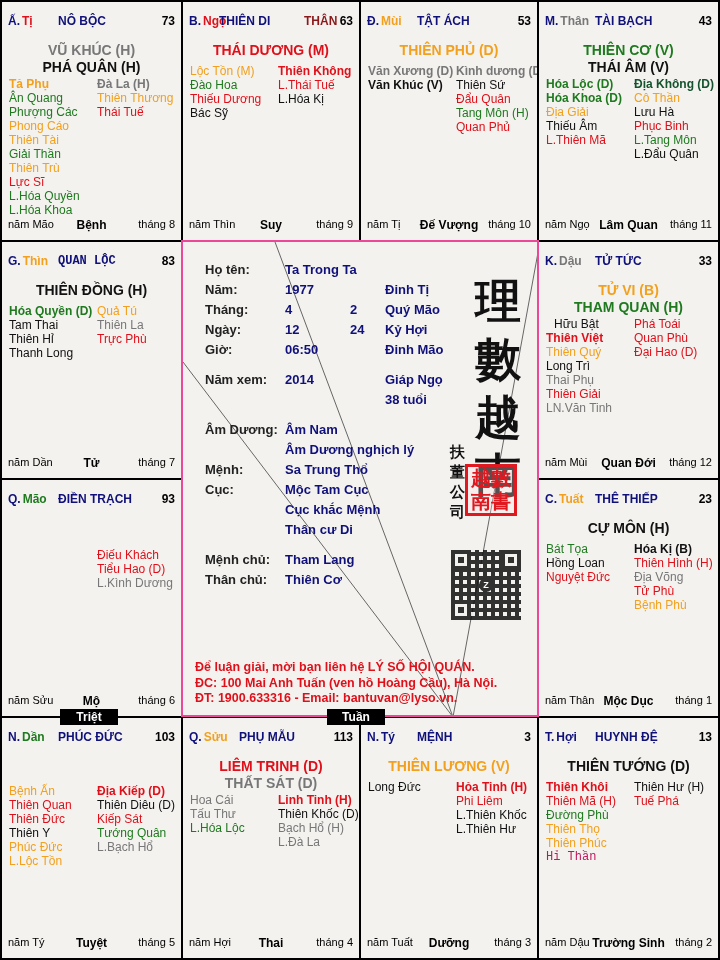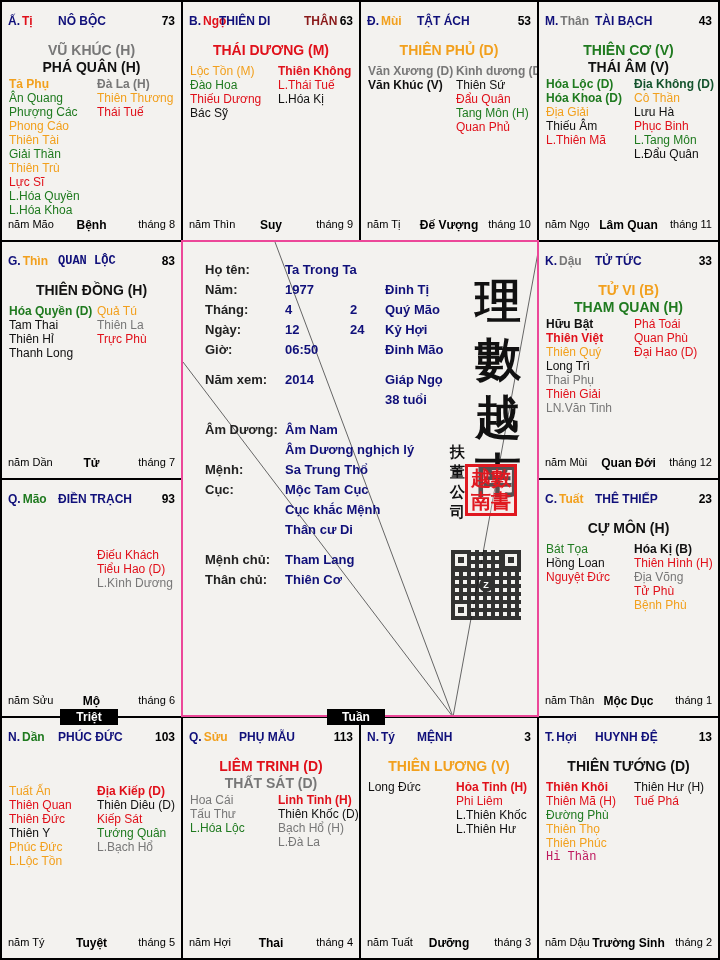--- a/index.html
+++ b/index.html
@@ -238,21 +238,21 @@
       <div class="hdr">
         <span class="can"><span>K.</span><span class="chi" style="color:#777">Dậu</span></span>
         <span class="pname" style="left:50px;">TỬ TỨC</span>
         <span class="num">33</span>
       </div>
       <div class="main">
         <div style="color:#f2a01d">TỬ VI (B)</div>
         <div style="color:#1f7a1f">THAM QUAN (H)</div>
       </div>
       <div class="col" style="left:7px;top:75px;">
-        <div style="color:#111;font-weight:bold;">Hữu Bật</div>
+        <div style="color:#111;font-weight:normal;margin-left:8px;">Hữu Bật</div>
         <div style="color:#e0101a;font-weight:bold;">Thiên Việt</div>
         <div style="color:#f2a01d;">Thiên Quý</div>
         <div style="color:#111;">Long Trì</div>
         <div style="color:#777;">Thai Phụ</div>
         <div style="color:#e0101a;">Thiên Giải</div>
         <div style="color:#777;">LN.Văn Tinh</div>
       </div>
       <div class="col" style="left:95px;top:75px;">
         <div style="color:#e0101a;">Phá Toái</div>
         <div style="color:#e0101a;">Quan Phù</div>
@@ -312,21 +312,21 @@
     </div>
 
   <div class="cell" style="left:0;top:716px;width:183px;height:244px;">
       <div class="hdr">
         <span class="can"><span>N.</span><span class="chi" style="color:#1f7a1f">Dần</span></span>
         <span class="pname" style="left:50px;">PHÚC ĐỨC</span>
         <span class="num">103</span>
       </div>
       <div class="main"></div>
       <div class="col" style="left:7px;top:66px;">
-        <div style="color:#f2a01d;">Tuất Ấn</div>
+        <div style="color:#f2a01d;">Bệnh Ấn</div>
         <div style="color:#e0101a;">Thiên Quan</div>
         <div style="color:#e0101a;">Thiên Đức</div>
         <div style="color:#111;">Thiên Y</div>
         <div style="color:#f2a01d;">Phúc Đức</div>
         <div style="color:#f2a01d;">L.Lộc Tồn</div>
       </div>
       <div class="col" style="left:95px;top:66px;">
         <div style="color:#e0101a;font-weight:bold;">Địa Kiếp (D)</div>
         <div style="color:#111;">Thiên Diêu (D)</div>
         <div style="color:#e0101a;">Kiếp Sát</div>
@@ -487,18 +487,23 @@
       <span>越</span><span>數</span><br>
       <span>南</span><span>書</span>
     </div>
     <div class="qr">
       <div class="f" style="left:0;top:0;"></div>
       <div class="f" style="right:0;top:0;"></div>
       <div class="f" style="left:0;bottom:0;"></div>
       <div class="z">Z</div>
     </div>
 
+    <div class="contact">
+      <div>Để luận giải, mời bạn liên hệ LÝ SỐ HỘI QUÁN.</div>
+      <div>ĐC: 100 Mai Anh Tuấn (ven hồ Hoàng Cầu), Hà Nội.</div>
+      <div>ĐT: 1900.633316 - Email: bantuvan@lyso.vn.</div>
+    </div>
   </div>
 
   <div class="tag" style="left:60px;top:709px;width:58px;">Triệt</div>
   <div class="tag" style="left:327px;top:709px;width:58px;">Tuần</div>
 
 </div>
 
 </body></html>

